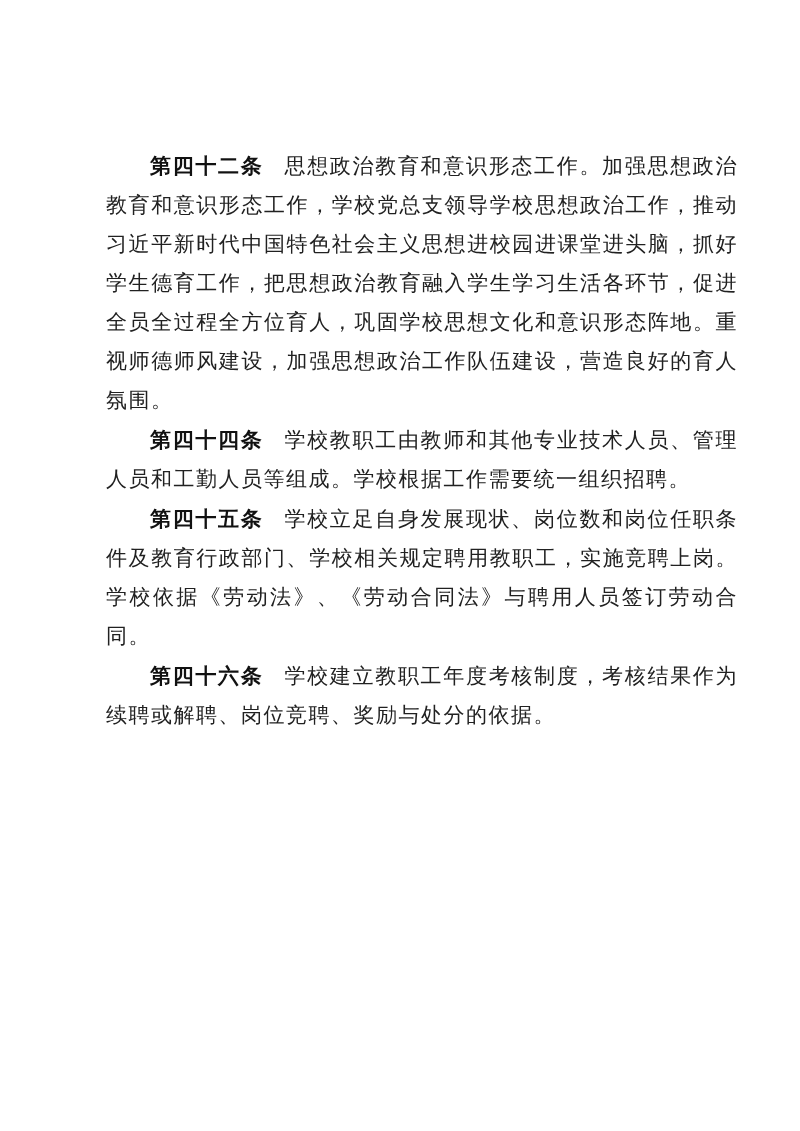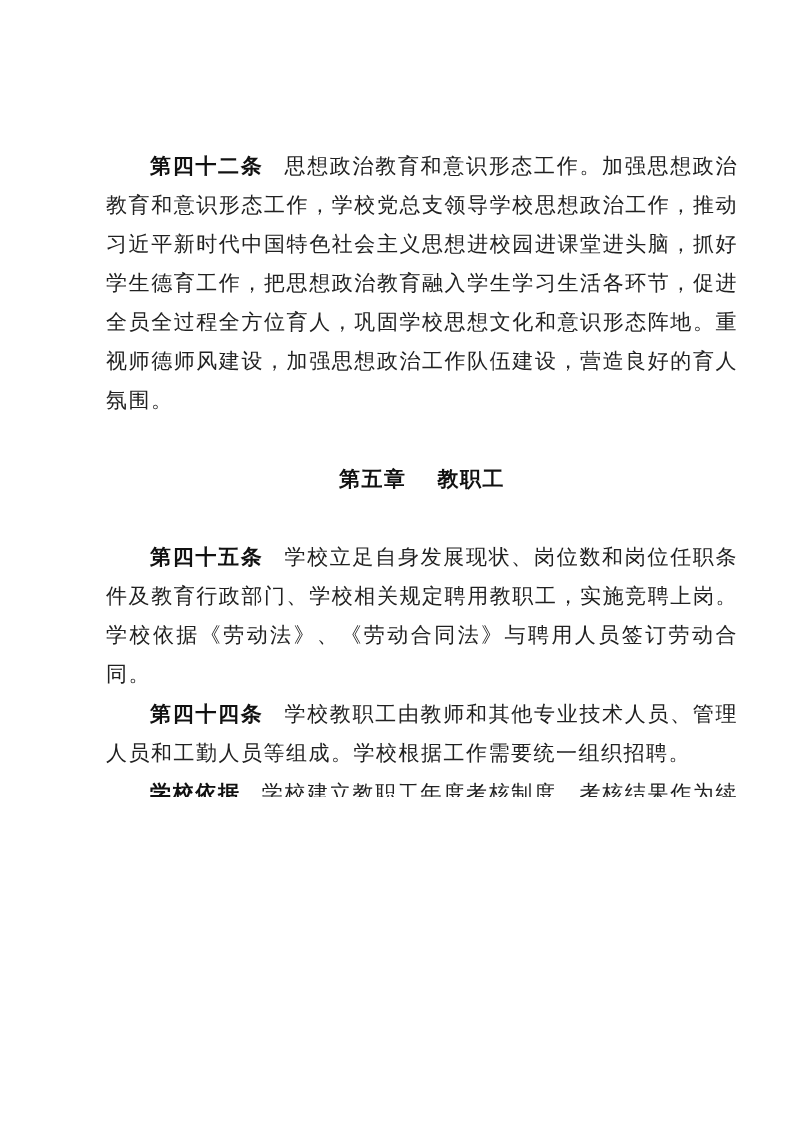--- a/index.html
+++ b/index.html
@@ -55,30 +55,27 @@
 <body>
 
 <div class="page">
   <div class="content">
 
     <p class="para">
       <span class="article-label">第四十二条</span><span>思想政治教育和意识形态工作。加强思想政治教育和意识形态工作，学校党总支领导学校思想政治工作，推动习近平新时代中国特色社会主义思想进校园进课堂进头脑，抓好学生德育工作，把思想政治教育融入学生学习生活各环节，促进全员全过程全方位育人，巩固学校思想文化和意识形态阵地。重视师德师风建设，加强思想政治工作队伍建设，营造良好的育人氛围。</span>
     </p>
 
 
-    <h2 class="chapter-heading">
-      <span>第五章</span><span class="chapter-name">教职工</span>
-    </h2>
+
+    <p class="para">
+      <span class="article-label">第四十四条</span><span>学校教职工由教师和其他专业技术人员、管理人员和工勤人员等组成。学校根据工作需要统一组织招聘。</span>
+    </p>
 
     <p class="para">
       <span class="article-label">第四十五条</span><span>学校立足自身发展现状、岗位数和岗位任职条件及教育行政部门、学校相关规定聘用教职工，实施竞聘上岗。学校依据《劳动法》、《劳动合同法》与聘用人员签订劳动合同。</span>
     </p>
 
     <p class="para">
-      <span class="article-label">第四十四条</span><span>学校教职工由教师和其他专业技术人员、管理人员和工勤人员等组成。学校根据工作需要统一组织招聘。</span>
-    </p>
-
-    <p class="para">
-      <span class="article-label">学校依据</span><span>学校建立教职工年度考核制度，考核结果作为续聘或解聘、岗位竞聘、奖励与处分的依据。</span>
+      <span class="article-label">第四十六条</span><span>学校建立教职工年度考核制度，考核结果作为续聘或解聘、岗位竞聘、奖励与处分的依据。</span>
     </p>
 
   </div>
 </div>
 
 </body></html>

